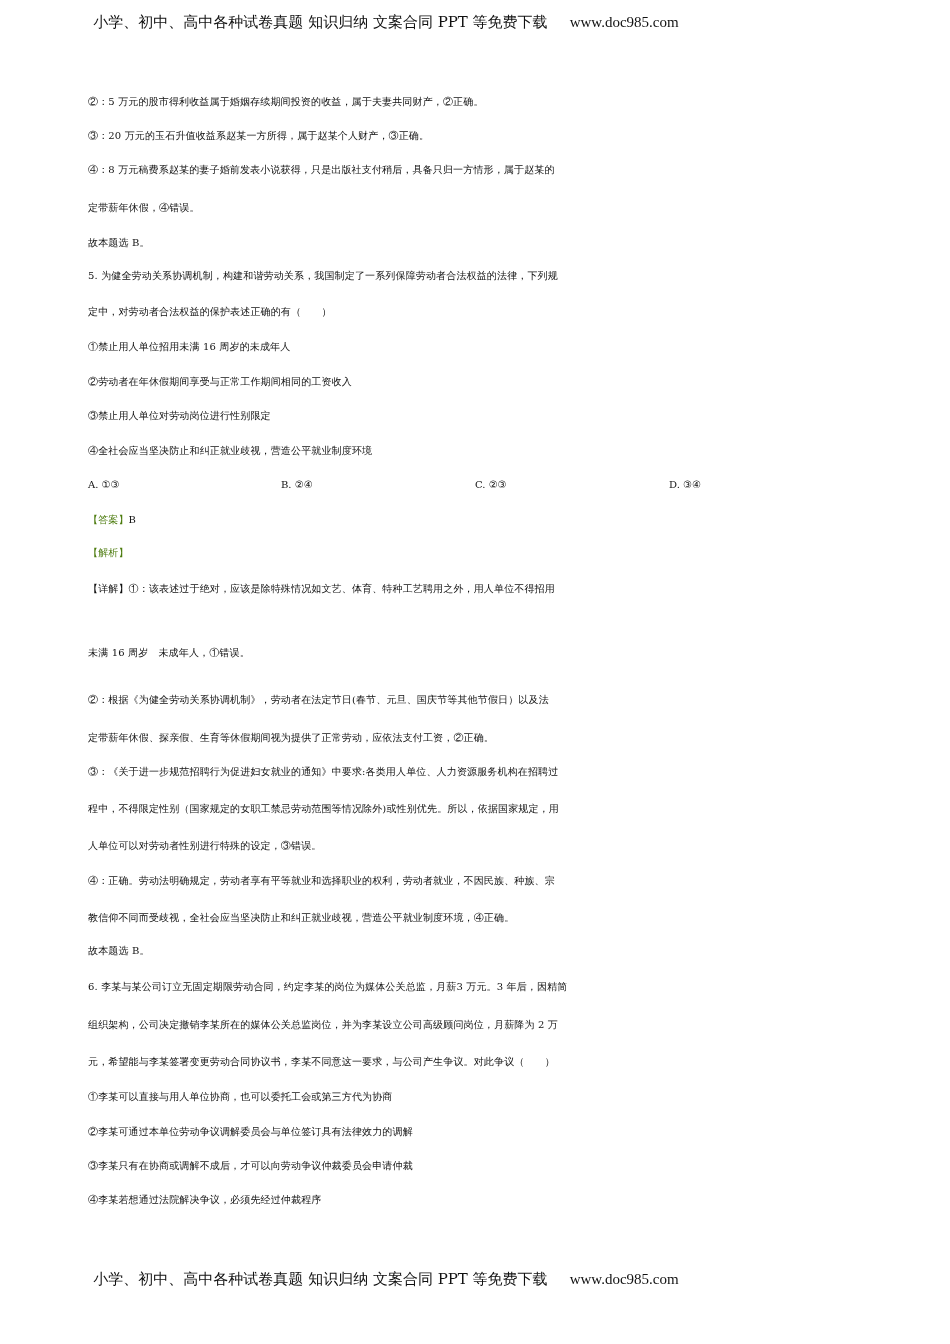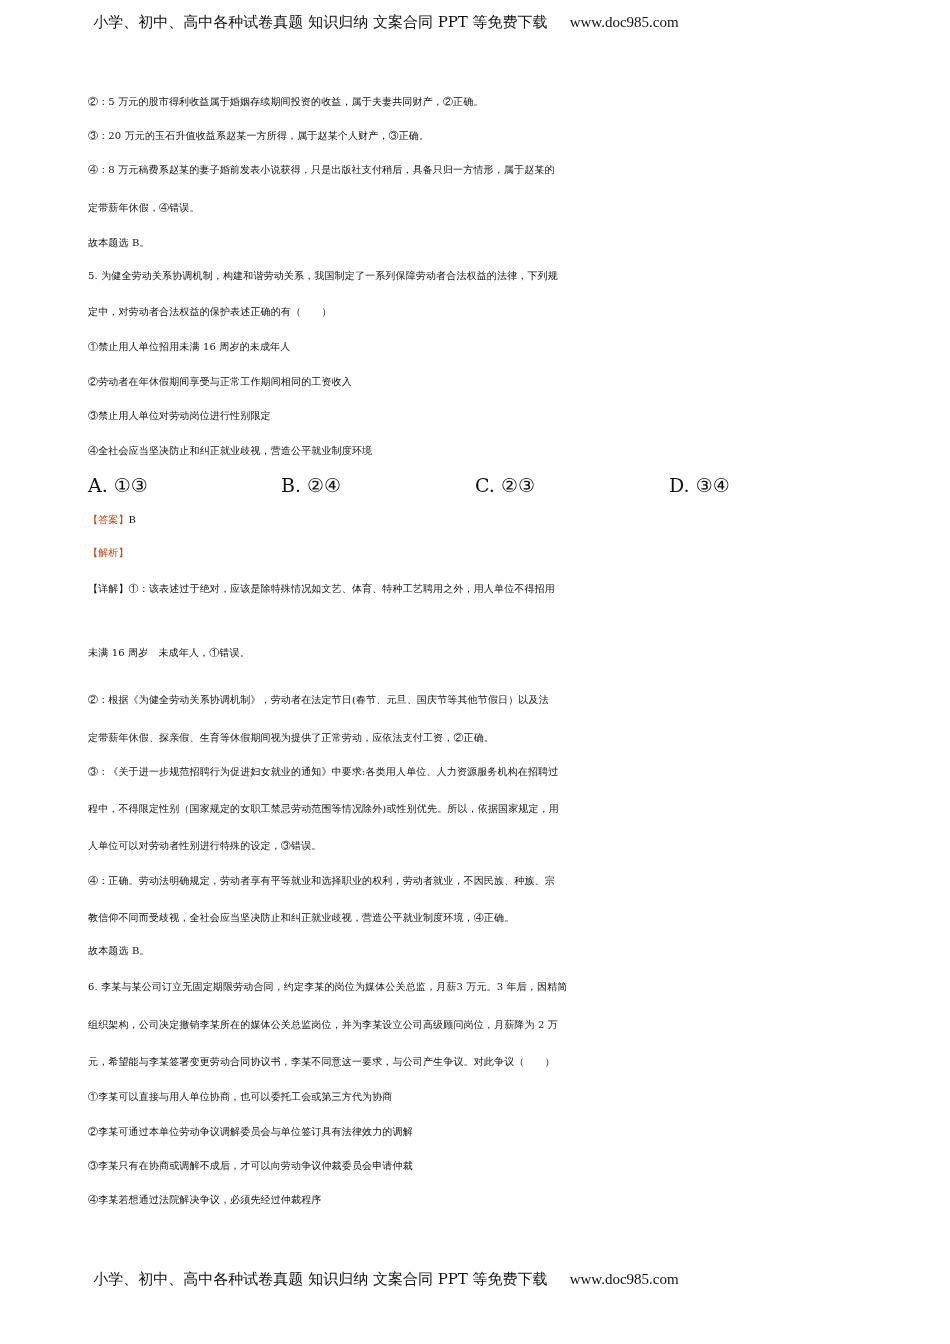--- a/index.html
+++ b/index.html
@@ -37,30 +37,30 @@
       line-height: 20px;
       white-space: nowrap;
       letter-spacing: 0.15px;
     }
     .opts {
       position: absolute;
       left: 88px;
       top: 475px;
       width: 760px;
       height: 20px;
-      font-size: 19px;
+      font-size: 10px;
       line-height: 20px;
     }
     .opts span {
       position: absolute;
       top: 0;
       white-space: nowrap;
     }
     .blue {
-      color: #c2410c;
+      color: #4d7c0f;
     }
   </style>
 </head>
 <body>
 
 <div class="hdr">
   <span>小学、初中、高中各种试卷真题  知识归纳  文案合同  PPT 等免费下载</span><span class="url">www.doc985.com</span>
 </div>
 
 <div class="line" style="top:92px">②：5 万元的股市得利收益属于婚姻存续期间投资的收益，属于夫妻共同财产，②正确。</div>

